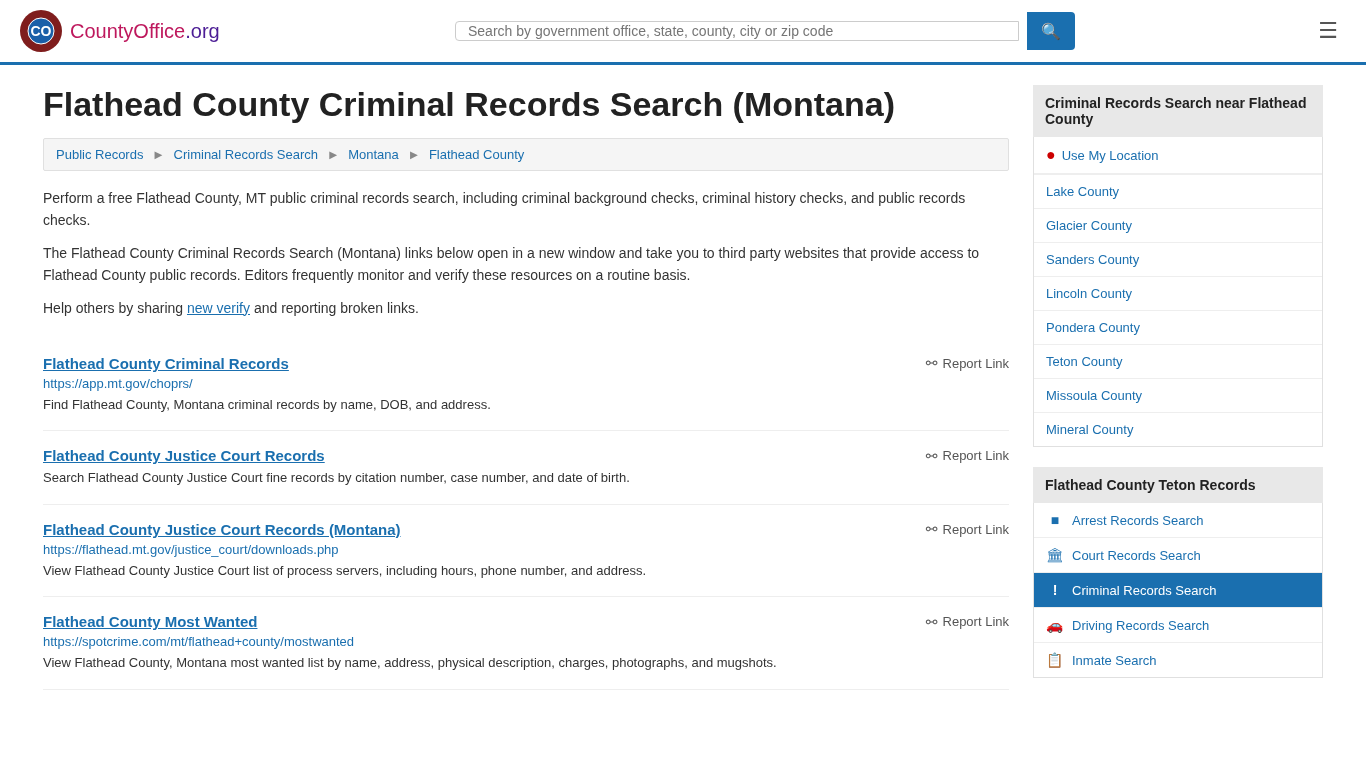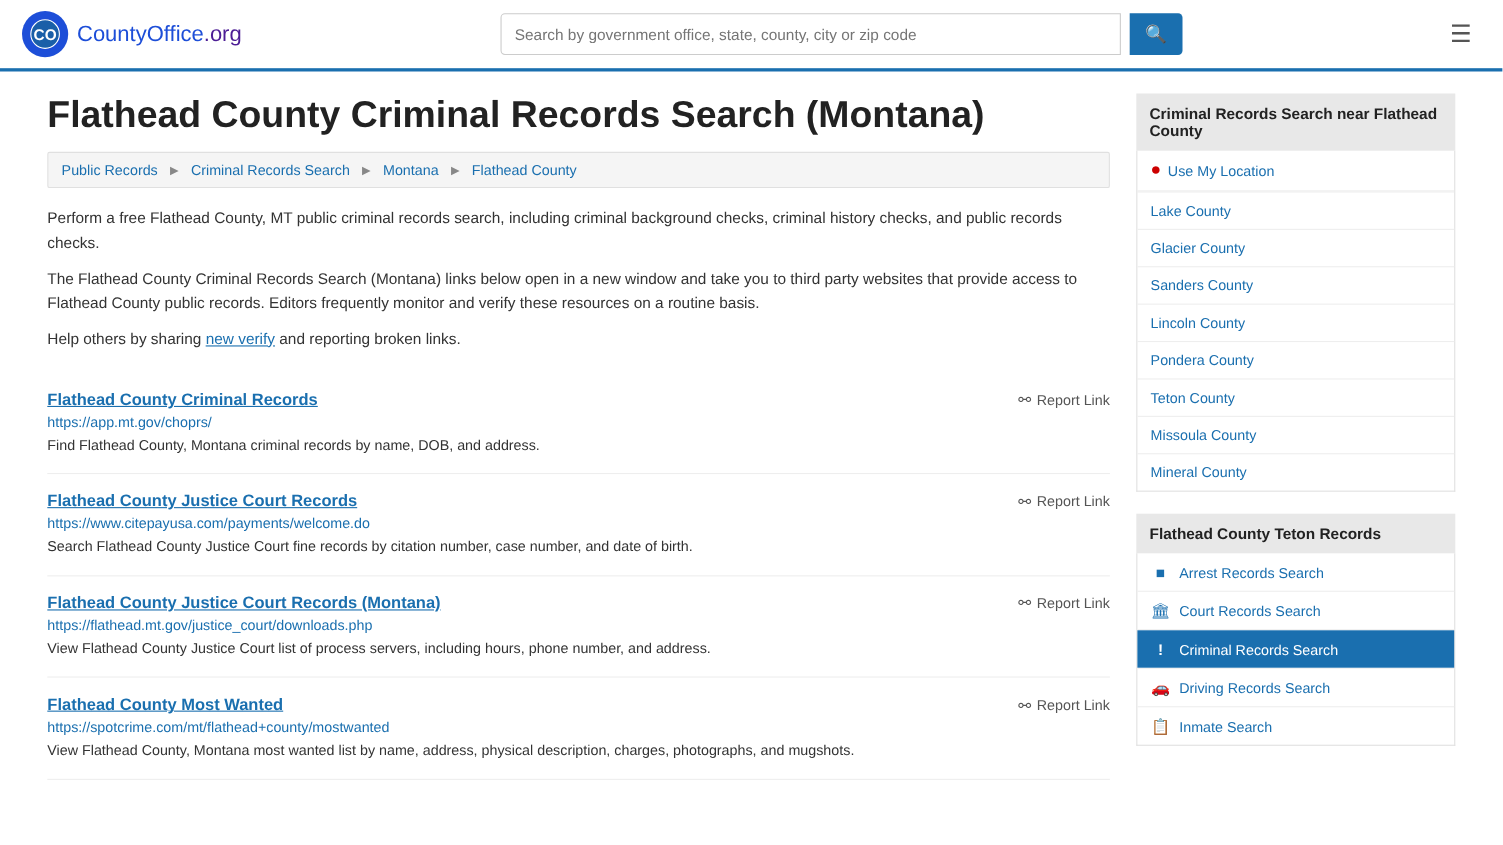--- a/index.html
+++ b/index.html
@@ -15,50 +15,50 @@
       justify-content: space-between;
     }
     .logo-area {
       display: flex;
       align-items: center;
       gap: 8px;
     }
     .logo-circle {
       width: 42px;
       height: 42px;
-      background: #1d4ed8;
+      background: #7f1d1d;
       border-radius: 50%;
       display: flex;
       align-items: center;
       justify-content: center;
       color: white;
       font-size: 18px;
     }
     .logo-text {
       font-size: 20px;
       color: #1a5fa8;
       font-weight: bold;
     }
-    .logo-text span { color: #1d4ed8; font-weight: normal; }
+    .logo-text span { color: #be185d; font-weight: normal; }
     .search-area {
       display: flex;
       align-items: center;
       gap: 8px;
       flex: 1;
       max-width: 620px;
       margin: 0 30px;
     }
     .search-input {
       flex: 1;
       border: 1px solid #ccc;
       border-radius: 4px 0 0 4px;
       padding: 8px 12px;
       font-size: 14px;
       outline: none;
-      height: 38px;
+      height: 20px;
     }
     .search-btn {
       background: #1a6faf;
       border: none;
       color: white;
       padding: 8px 14px;
       cursor: pointer;
       height: 38px;
       border-radius: 0 4px 4px 0;
       font-size: 16px;
@@ -296,21 +296,20 @@
       </div>
 
       <div class="record-item">
         <div class="record-header">
           <a href="#" class="record-title">Flathead County Justice Court Records</a>
           <button class="report-link-btn">
             <span class="report-icon">⚯</span>
             <span>Report Link</span>
           </button>
         </div>
-        <div class="record-url">https://www.citepayusa.com/payments/welcome.do</div>
         <div class="record-desc">Search Flathead County Justice Court fine records by citation number, case number, and date of birth.</div>
       </div>
 
       <div class="record-item">
         <div class="record-header">
           <a href="#" class="record-title">Flathead County Justice Court Records (Montana)</a>
           <button class="report-link-btn">
             <span class="report-icon">⚯</span>
             <span>Report Link</span>
           </button>

